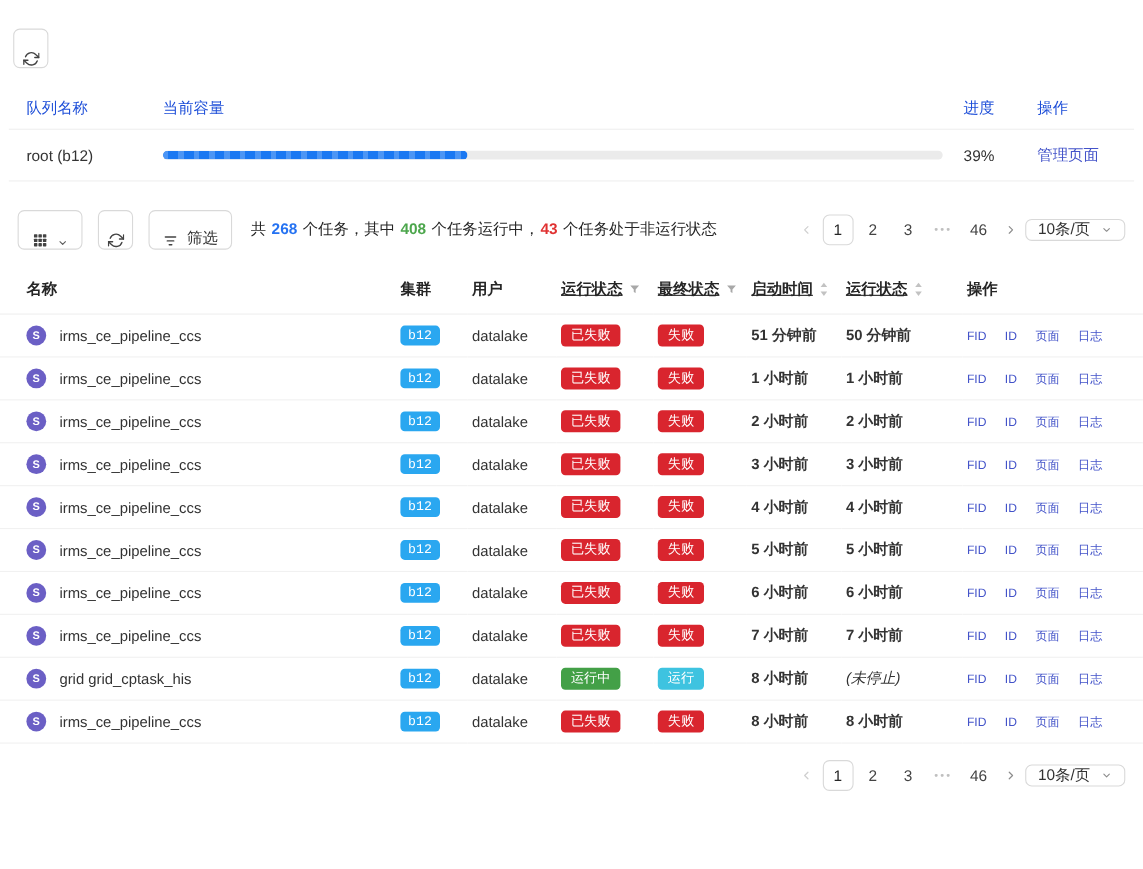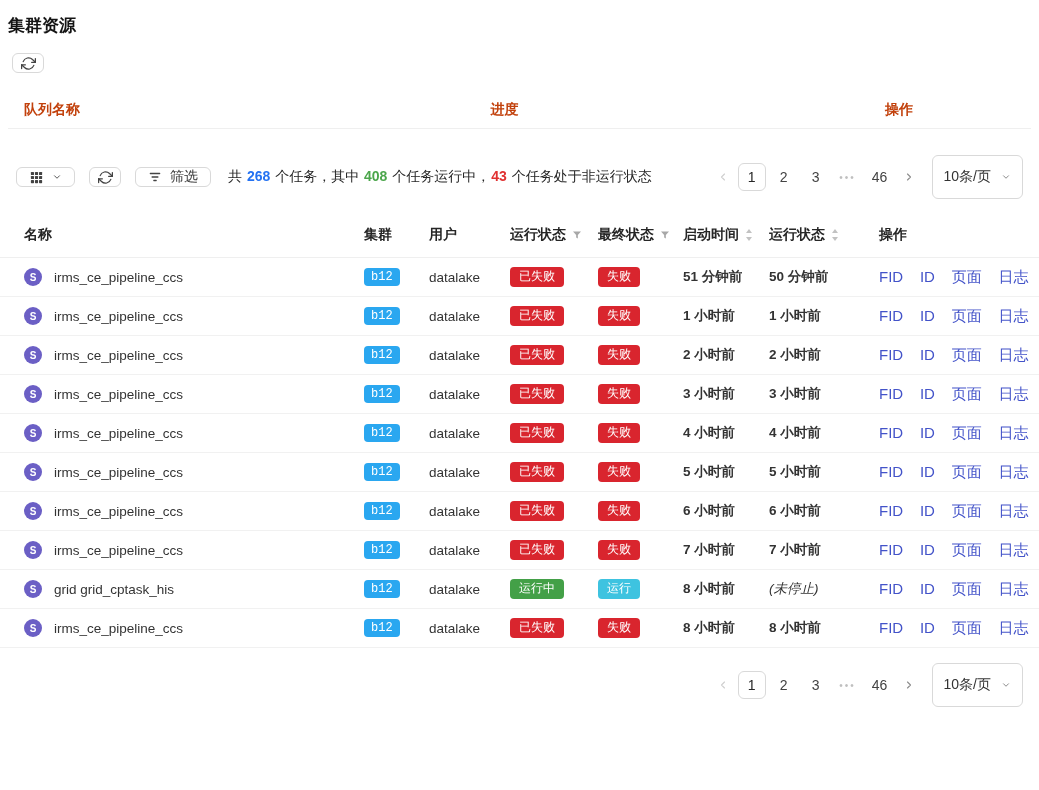--- a/index.html
+++ b/index.html
@@ -7,36 +7,36 @@
   body {
     width: 1039px; min-height: 790px;
     font-family: "Liberation Sans", "DejaVu Sans", sans-serif;
     font-size: 14px; color: #333;
   }
   .page { padding-top: 10px; }
   .section-title { font-size: 17px; font-weight: 700; color: #141414; padding: 4px 8px 0; }
 
   
   .icon-btn, .btn {
-    height: 20px; border: 1px solid #d9d9d9; border-radius: 6px; background: #fff;
-    display: inline-flex; align-items: center; justify-content: center;
+    height: 36px; border: 1px solid #d9d9d9; border-radius: 6px; background: #fff;
+    display: inline-flex; align-items: flex-end; justify-content: center;
     cursor: pointer; color: #333; font-size: 14px;
     font-family: "Liberation Sans", "DejaVu Sans", sans-serif;
   }
   .icon-btn { width: 32px; }
   .btn { gap: 8px; padding: 0 12px; }
 
   
   .resources .icon-btn { margin: 16px 0 14px 12px; }
   .res-table { margin: 4px 8px 0; }
   .res-head, .res-row {
     display: grid; grid-template-columns: 140px 1fr 58px 112px;
     align-items: center; border-bottom: 1px solid #efefef;
   }
-  .res-head { height: 38px; font-weight: 700; color: #c2410c; }
+  .res-head { height: 38px; font-weight: 400; color: #1d4ed8; }
   .res-row { height: 47px; }
   .rc.queue { padding-left: 16px; }
   .rc.prog { text-align: center; }
   .rc.act { padding-left: 24px; }
   .progress-track { height: 8px; background: #ebebeb; border-radius: 4px; overflow: hidden; margin-right: 4px; }
   .progress-fill {
     height: 100%; background: var(--progress, #1a78f2); border-radius: 4px;
     background-image: repeating-linear-gradient(90deg, rgba(255,255,255,.22) 0 5px, rgba(255,255,255,0) 5px 14px);
   }
   .link { color: var(--link, #4353c9); text-decoration: none; cursor: pointer; }
@@ -59,79 +59,91 @@
   .pg-btn.prev { color: #cfcfcf; }
   .pg-btn.next { color: #8c8c8c; }
   .pg-item {
     min-width: 28px; height: 28px; margin: 0 2px; padding: 0 4px;
     display: inline-flex; align-items: center; justify-content: center;
     color: #434343; cursor: pointer; border-radius: 6px; border: 1px solid transparent;
   }
   .pg-item.active { border-color: #d9d9d9; color: #262626; }
   .pg-item.ellipsis { color: #bfbfbf; font-size: 10px; letter-spacing: 2px; }
   .page-size {
-    margin-left: 10px; height: 44px; border: 1px solid #d9d9d9; border-radius: 6px;
+    height: 20px; border: 1px solid #d9d9d9; border-radius: 6px;
     display: inline-flex; align-items: center; gap: 10px; padding: 0 11px; cursor: pointer; color: #333;
   }
 
   
   .task-table { width: 100%; border-collapse: collapse; margin-top: 14px; table-layout: fixed; }
   .task-table th {
     text-align: left; font-weight: 600; color: #262626; font-size: 14px;
     padding: 13px 4px; border-bottom: 1px solid #efefef; white-space: nowrap; margin-left: 44px;
   }
   .task-table th:first-child, .task-table td:first-child { padding-left: 24px; }
   .task-table td {
     padding: 9px 4px; border-bottom: 1px solid #f1f1f1;
     font-size: 13.5px; color: #333; white-space: nowrap; overflow: hidden;
   }
-  .th-wrap { display: inline-flex; align-items: center; gap: 5px; }
+  .th-wrap { display: inline-flex; align-items: center; gap: 5px; text-decoration: underline; }
   .name-wrap { display: flex; align-items: center; gap: 12px; }
   .avatar {
     width: 18px; height: 18px; border-radius: 50%; background: var(--avatar, #6b5fc5);
     color: #fff; font-size: 10px; font-weight: 700; flex: 0 0 18px;
     display: inline-flex; align-items: center; justify-content: center;
   }
   .badge {
     display: inline-block; padding: 4px 9px; border-radius: 4px;
     color: #fff; font-size: 12px; line-height: 1; font-family: Liberation Mono, monospace;
   }
   .badge.red   { background: var(--red, #d9252e); }
   .badge.green { background: var(--green, #43a047); }
   .badge.cyan  { background: var(--cyan, #3ec3e0); }
   .badge.cluster { background: var(--cluster-badge, #2aa7f0); padding: 3px 7px; }
   .time { font-weight: 700; color: #1f1f1f; }
   .time.muted { font-weight: 400; color: #333; font-style: italic; }
-  .actions .link { margin-right: 13px; font-size: 15px; }
+  .actions .link { margin-right: 13px; font-size: 11px; }
   .pager-row { display: flex; justify-content: flex-end; padding: 15px 16px 22px; }
   .pager-row .pager { margin-left: 0; }
   svg { flex: 0 0 auto; }
 </style>
 </head>
 <body>
 
 <div class="page">
 
   <section class="resources">
-    <h2 class="section-title">集群资源</h2>
 
     <button class="icon-btn">
       <svg width="15" height="15" viewBox="0 0 24 24" fill="none" stroke="#434343" stroke-width="2" stroke-linecap="round" stroke-linejoin="round">
           <polyline points="23 4 23 10 17 10"></polyline>
           <polyline points="1 20 1 14 7 14"></polyline>
           <path d="M3.51 9a9 9 0 0 1 14.85-3.36L23 10"></path>
           <path d="M20.49 15a9 9 0 0 1-14.85 3.36L1 14"></path>
         </svg>
     </button>
 
     <div class="res-table">
       <div class="res-head">
         <div class="rc queue">队列名称</div>
+        <div class="rc cap">当前容量</div>
         <div class="rc prog">进度</div>
         <div class="rc act">操作</div>
+      </div>
+      <div class="res-row">
+        <div class="rc queue">root (b12)</div>
+        <div class="rc cap">
+          <div class="progress-track">
+            <div class="progress-fill" style="width: 39%;"></div>
+          </div>
+        </div>
+        <div class="rc prog">39%</div>
+        <div class="rc act">
+          <a class="link">管理页面</a>
+        </div>
       </div>
     </div>
   </section>
 
   <section class="tasks">
 
     <div class="toolbar">
       <button class="btn">
         <svg width="15" height="15" viewBox="0 0 24 24" fill="#434343">
             <rect x="3" y="3" width="5" height="5" rx="1"></rect>

